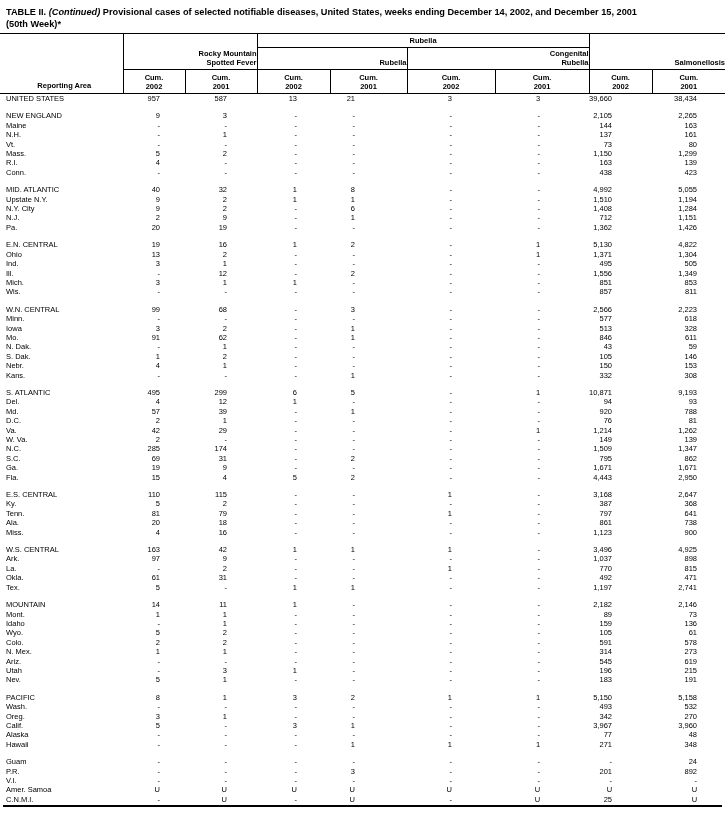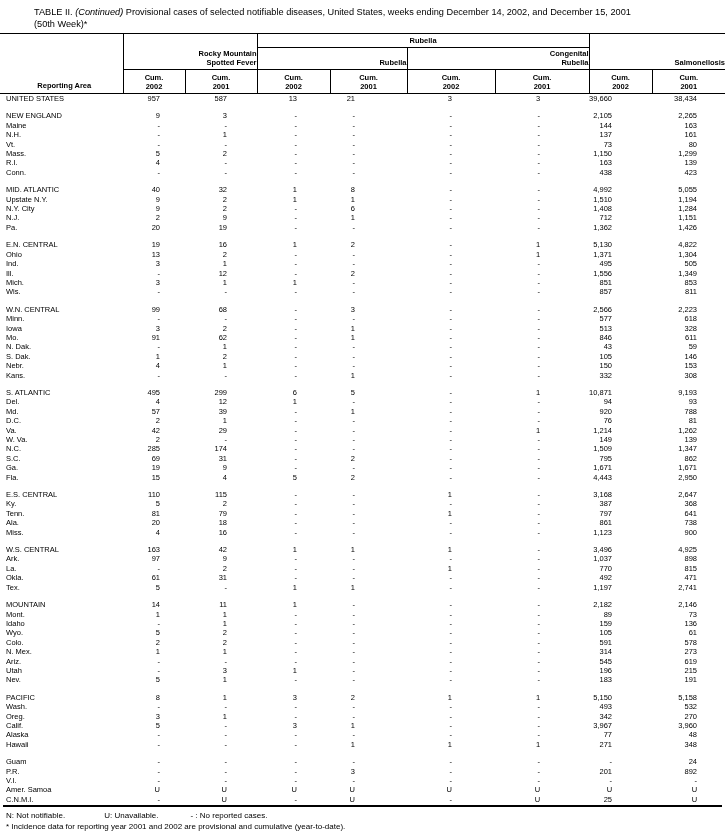--- a/index.html
+++ b/index.html
@@ -4,21 +4,21 @@
 <style>
   * { box-sizing: border-box; }
   html, body { margin: 0; padding: 0; }
   body {
     width: 725px; height: 840px; background: #ffffff; color: #000000;
     font-family: "Liberation Sans", "DejaVu Sans", sans-serif;
   }
   .page { width: 725px; height: 840px; overflow: hidden; position: relative; }
   .title {
     padding: 7px 8px 0 6px; font-size: 9.2px; line-height: 11.5px;
-    font-weight: normal; white-space: nowrap; margin-left: 28px;
+    font-weight: bold; white-space: nowrap;
   }
   table { width: 725px; border-collapse: collapse; table-layout: fixed; margin-top: 3px; }
   th, td { padding: 0; }
   thead th { font-size: 7.5px; font-weight: bold; line-height: 9px; }
   .bt { border-top: 1px solid #000; }
   .br { border-right: 1px solid #000; }
   .bb { border-bottom: 1px solid #000; }
   th.reporting { text-align: center; vertical-align: bottom; padding: 0 0 3px 6px; }
   th.group { text-align: right; vertical-align: bottom; padding-bottom: 2px; }
   th.band-cell { text-align: center; vertical-align: middle; height: 14px; }
@@ -881,22 +881,14 @@
           <td class="n c4">-</td>
           <td class="n c5">U</td>
           <td class="n c6">25</td>
           <td class="n c7">U</td>
         </tr>
       </tbody>
   </table>
 
   <div class="rule"></div>
 
-  <div class="footnotes">
-    <div>
-      <span class="leg0">N: Not notifiable.</span>
-      <span class="leg1">U: Unavailable.</span>
-      <span>- : No reported cases.</span>
-    </div>
-    <div>* Incidence data for reporting year 2001 and 2002 are provisional and cumulative (year-to-date).</div>
-  </div>
 
 </div>
 
 </body></html>

